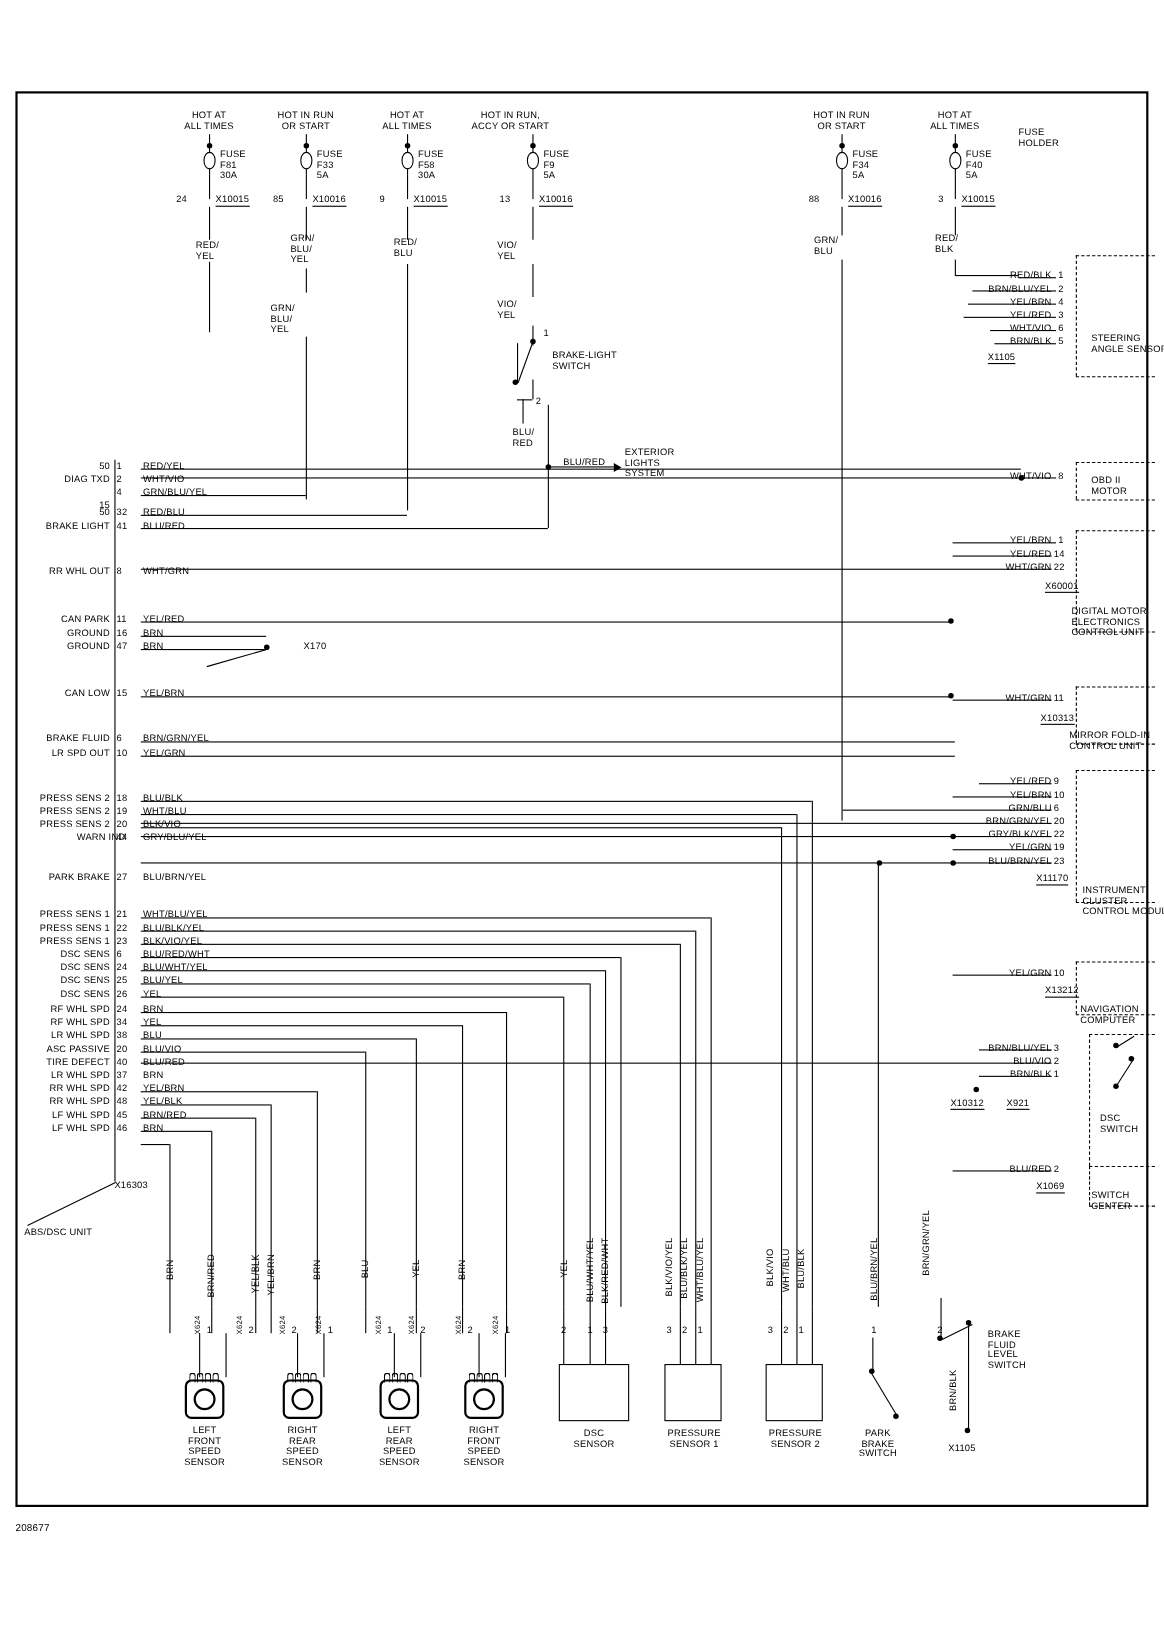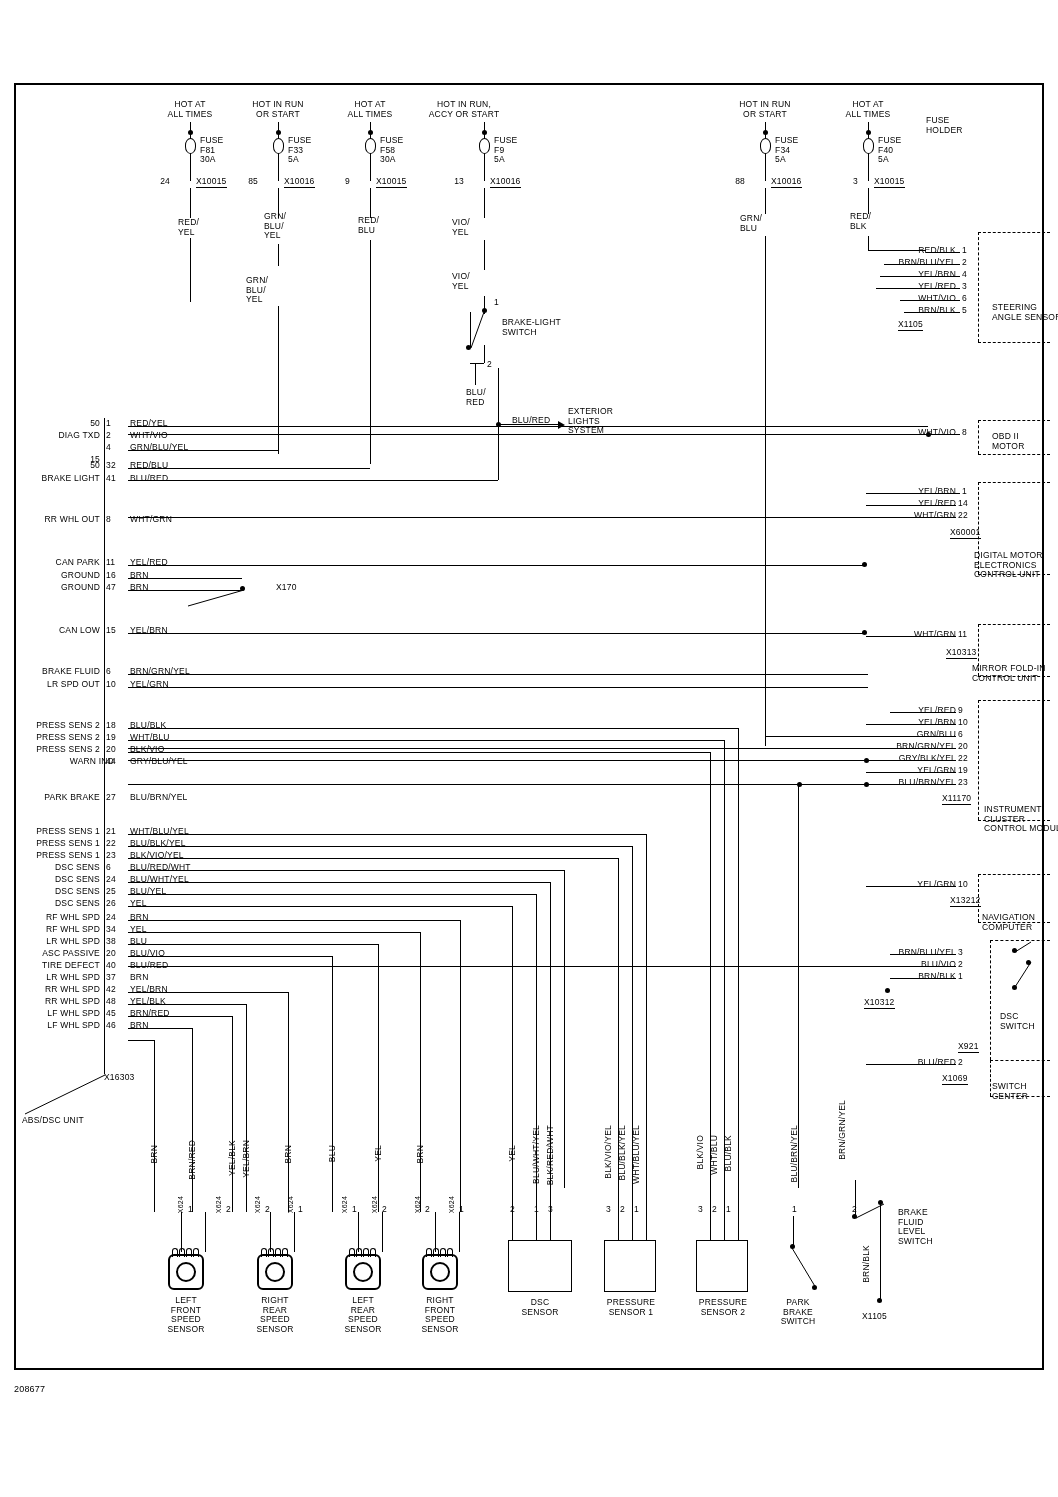--- a/index.html
+++ b/index.html
@@ -280,21 +280,21 @@
   <div class="t" style="left:958px;top:948px;">3</div>
   <div class="hl" style="left:890px;top:954px;width:66px;"></div>
   <div class="t r" style="left:890px;top:960px;width:66px;">BLU/VIO</div>
   <div class="t" style="left:958px;top:960px;">2</div>
   <div class="hl" style="left:128px;top:966px;width:828px;"></div>
   <div class="t r" style="left:890px;top:972px;width:66px;">BRN/BLK</div>
   <div class="t" style="left:958px;top:972px;">1</div>
   <div class="hl" style="left:890px;top:978px;width:66px;"></div>
   <div class="dot" style="left:885px;top:988px;"></div>
   <div class="t ul" style="left:864px;top:998px;">X10312</div>
-  <div class="t ul" style="left:958px;top:998px;margin-top:44px;">X921</div>
+  <div class="t ul" style="left:915px;top:998px;">X921</div>
   <div class="dash-v" style="left:990px;top:940px;height:120px;"></div>
   <div class="dash-h" style="left:990px;top:940px;width:60px;"></div>
   <div class="dash-h" style="left:990px;top:1060px;width:60px;"></div>
   <div class="t" style="left:1000px;top:1012px;">DSC
 SWITCH</div>
   <div class="dot" style="left:1012px;top:948px;"></div>
   <div class="dot" style="left:1026px;top:960px;"></div>
   <div class="dot" style="left:1012px;top:985px;"></div>
   <svg style="position:absolute;left:1005px;top:940px;" width="40" height="55">
       <line x1="10" y1="12" x2="26" y2="2" stroke="#000" stroke-width="1"></line>

